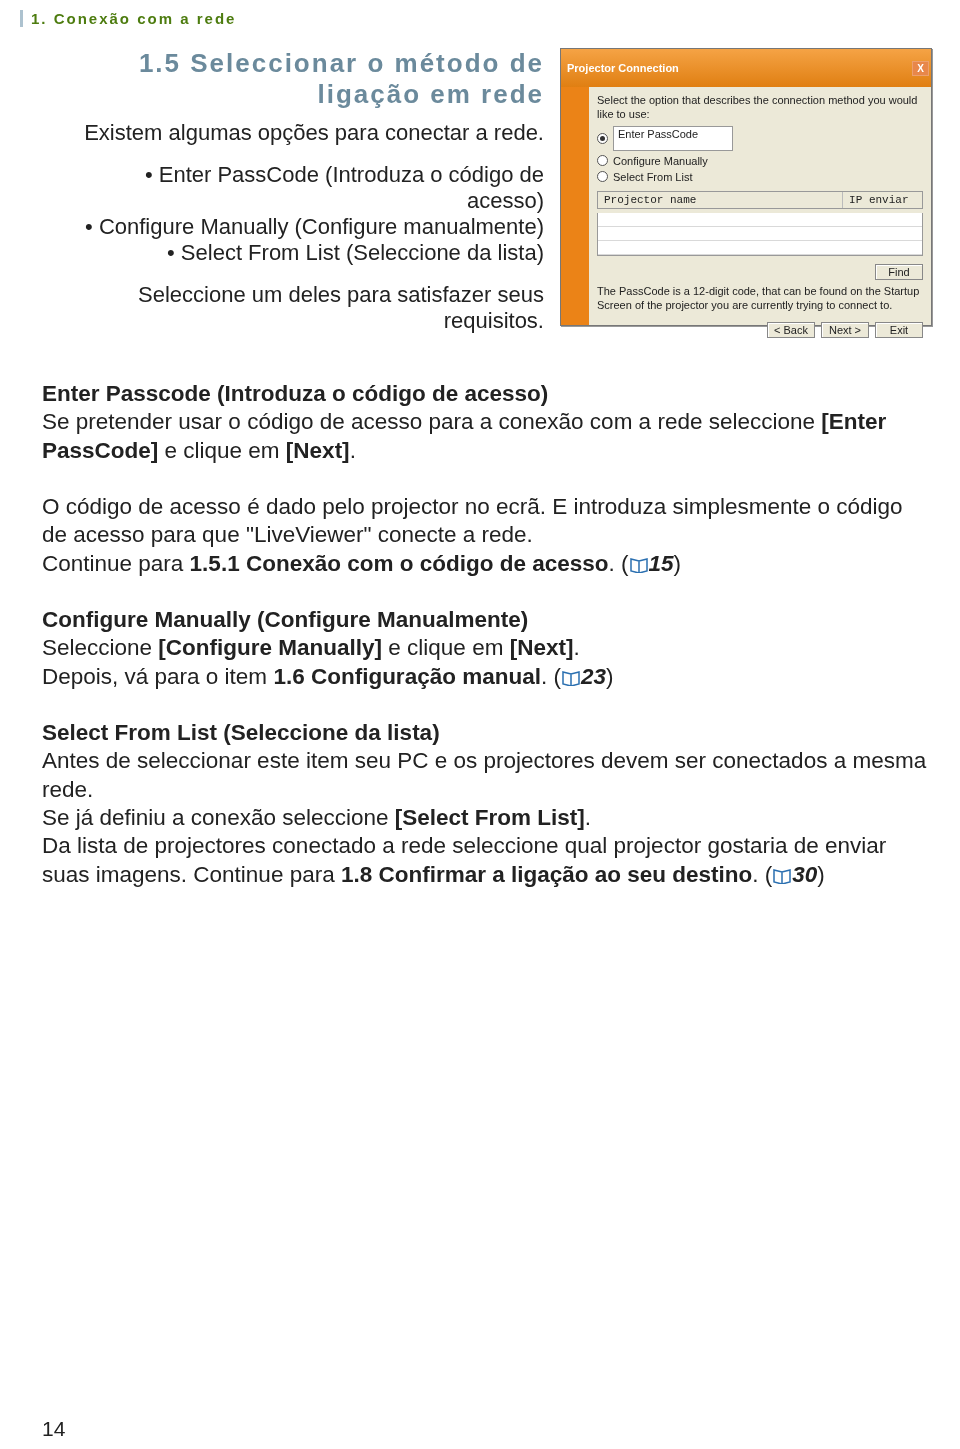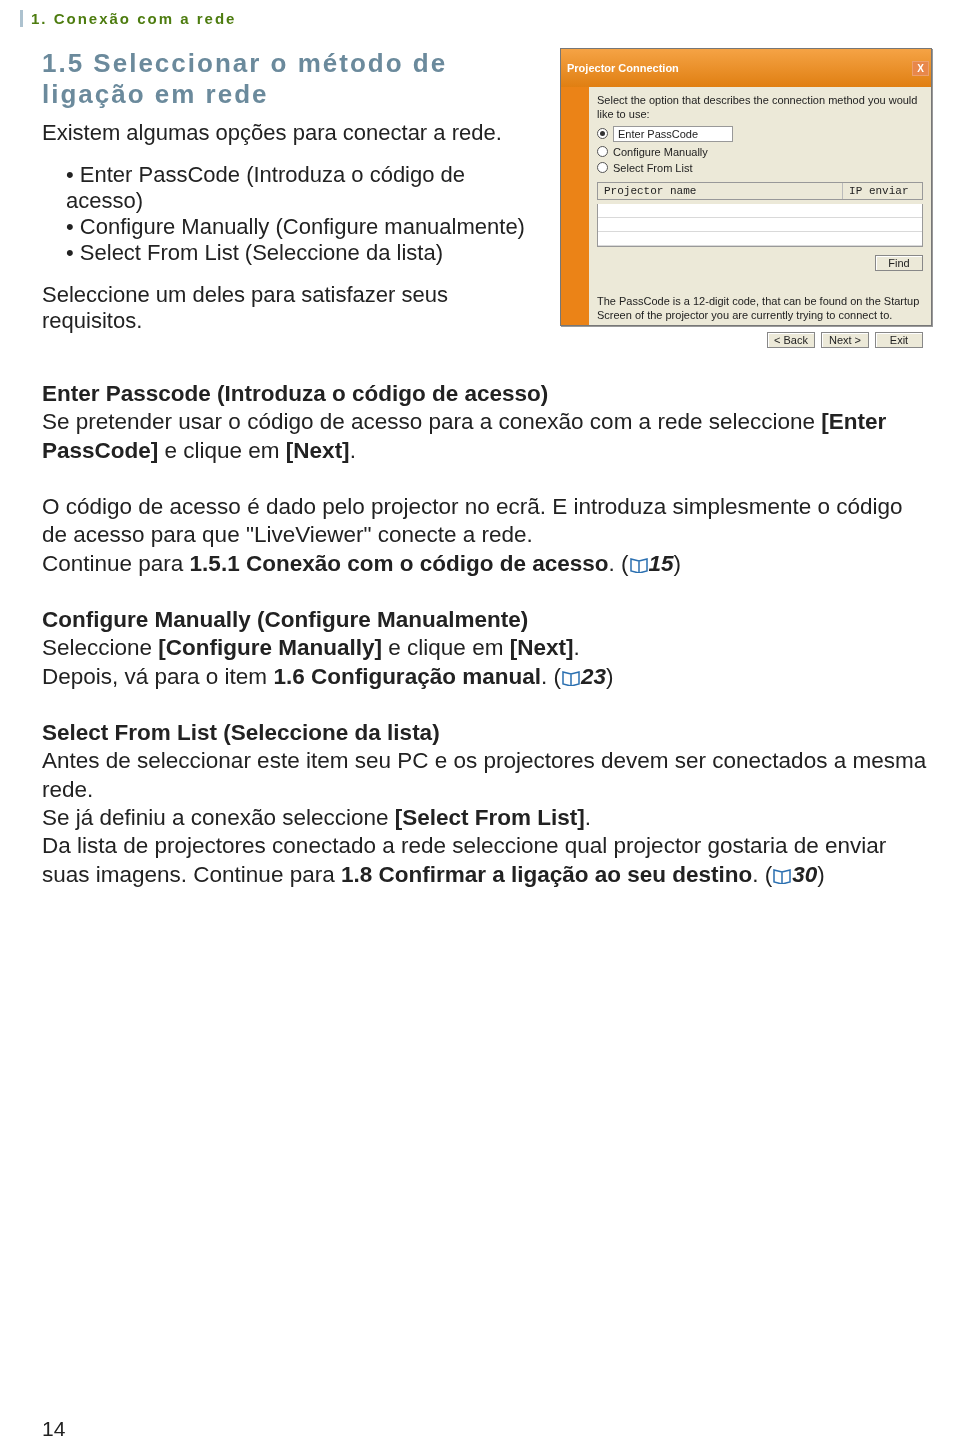--- a/index.html
+++ b/index.html
@@ -22,21 +22,21 @@
     border-left: 3px solid #adc2cf;
     padding-left: 8px;
     font-family: Arial, Helvetica, sans-serif;
   }
   .upper-row {
     margin-top: 34px;
     display: flex;
     gap: 16px;
     align-items: flex-start;
   }
-  .left-col { flex: 1; }
+  .left-col { flex: 1; text-align: right; }
   .sect-title {
     color: #6b8a9c;
     font-weight: 700;
     font-size: 26px;
     letter-spacing: 2px;
     margin-bottom: 10px;
   }
   .intro {
     font-size: 22px;
     margin-bottom: 16px;
@@ -96,21 +96,21 @@
   .prompt { font-size: 11px; line-height: 1.3; }
   .radio-row { display: flex; align-items: center; gap: 5px; font-size: 11px; }
   .radio-dot {
     width: 11px; height: 11px; border: 1px solid #555; border-radius: 50%;
     background: #fff; display: flex; align-items: center; justify-content: center;
   }
   .radio-dot.sel::after { content: ""; width: 5px; height: 5px; background: #333; border-radius: 50%; }
   .opt-label {
     border: 1px solid #999;
     background: #fff;
-    padding: 1px 4px 1px 4px;
+    padding: 1px 4px 10px 4px;
     font-size: 11px;
     min-width: 120px;
   }
   .list-head {
     display: flex;
     border: 1px solid #999;
     background: #ece9d8;
     margin-top: 4px;
     font-size: 11px;
   }
@@ -135,21 +135,21 @@
   .find-row { display: flex; justify-content: flex-end; margin-top: 4px;}
   .btn {
     border: 1px solid #888;
     background: #ece9d8;
     font-size: 11px;
     padding: 1px 0;
     width: 48px;
     text-align: center;
     box-shadow: 1px 1px 0 #fff inset;
   }
-  .footnote { font-size: 11px; line-height: 1.3; margin-top: 19px; }
+  .footnote { font-size: 11px; line-height: 1.3; margin-top: 0; }
   .btn-row { display: flex; justify-content: flex-end; gap: 6px; margin-top: 6px; }
 
   .body-text {
     margin-top: 46px;
     font-size: 22.5px;
     line-height: 1.26;
   }
   .body-text p { margin-bottom: 28px; }
   .body-text strong { font-weight: 700; }
   .book {

